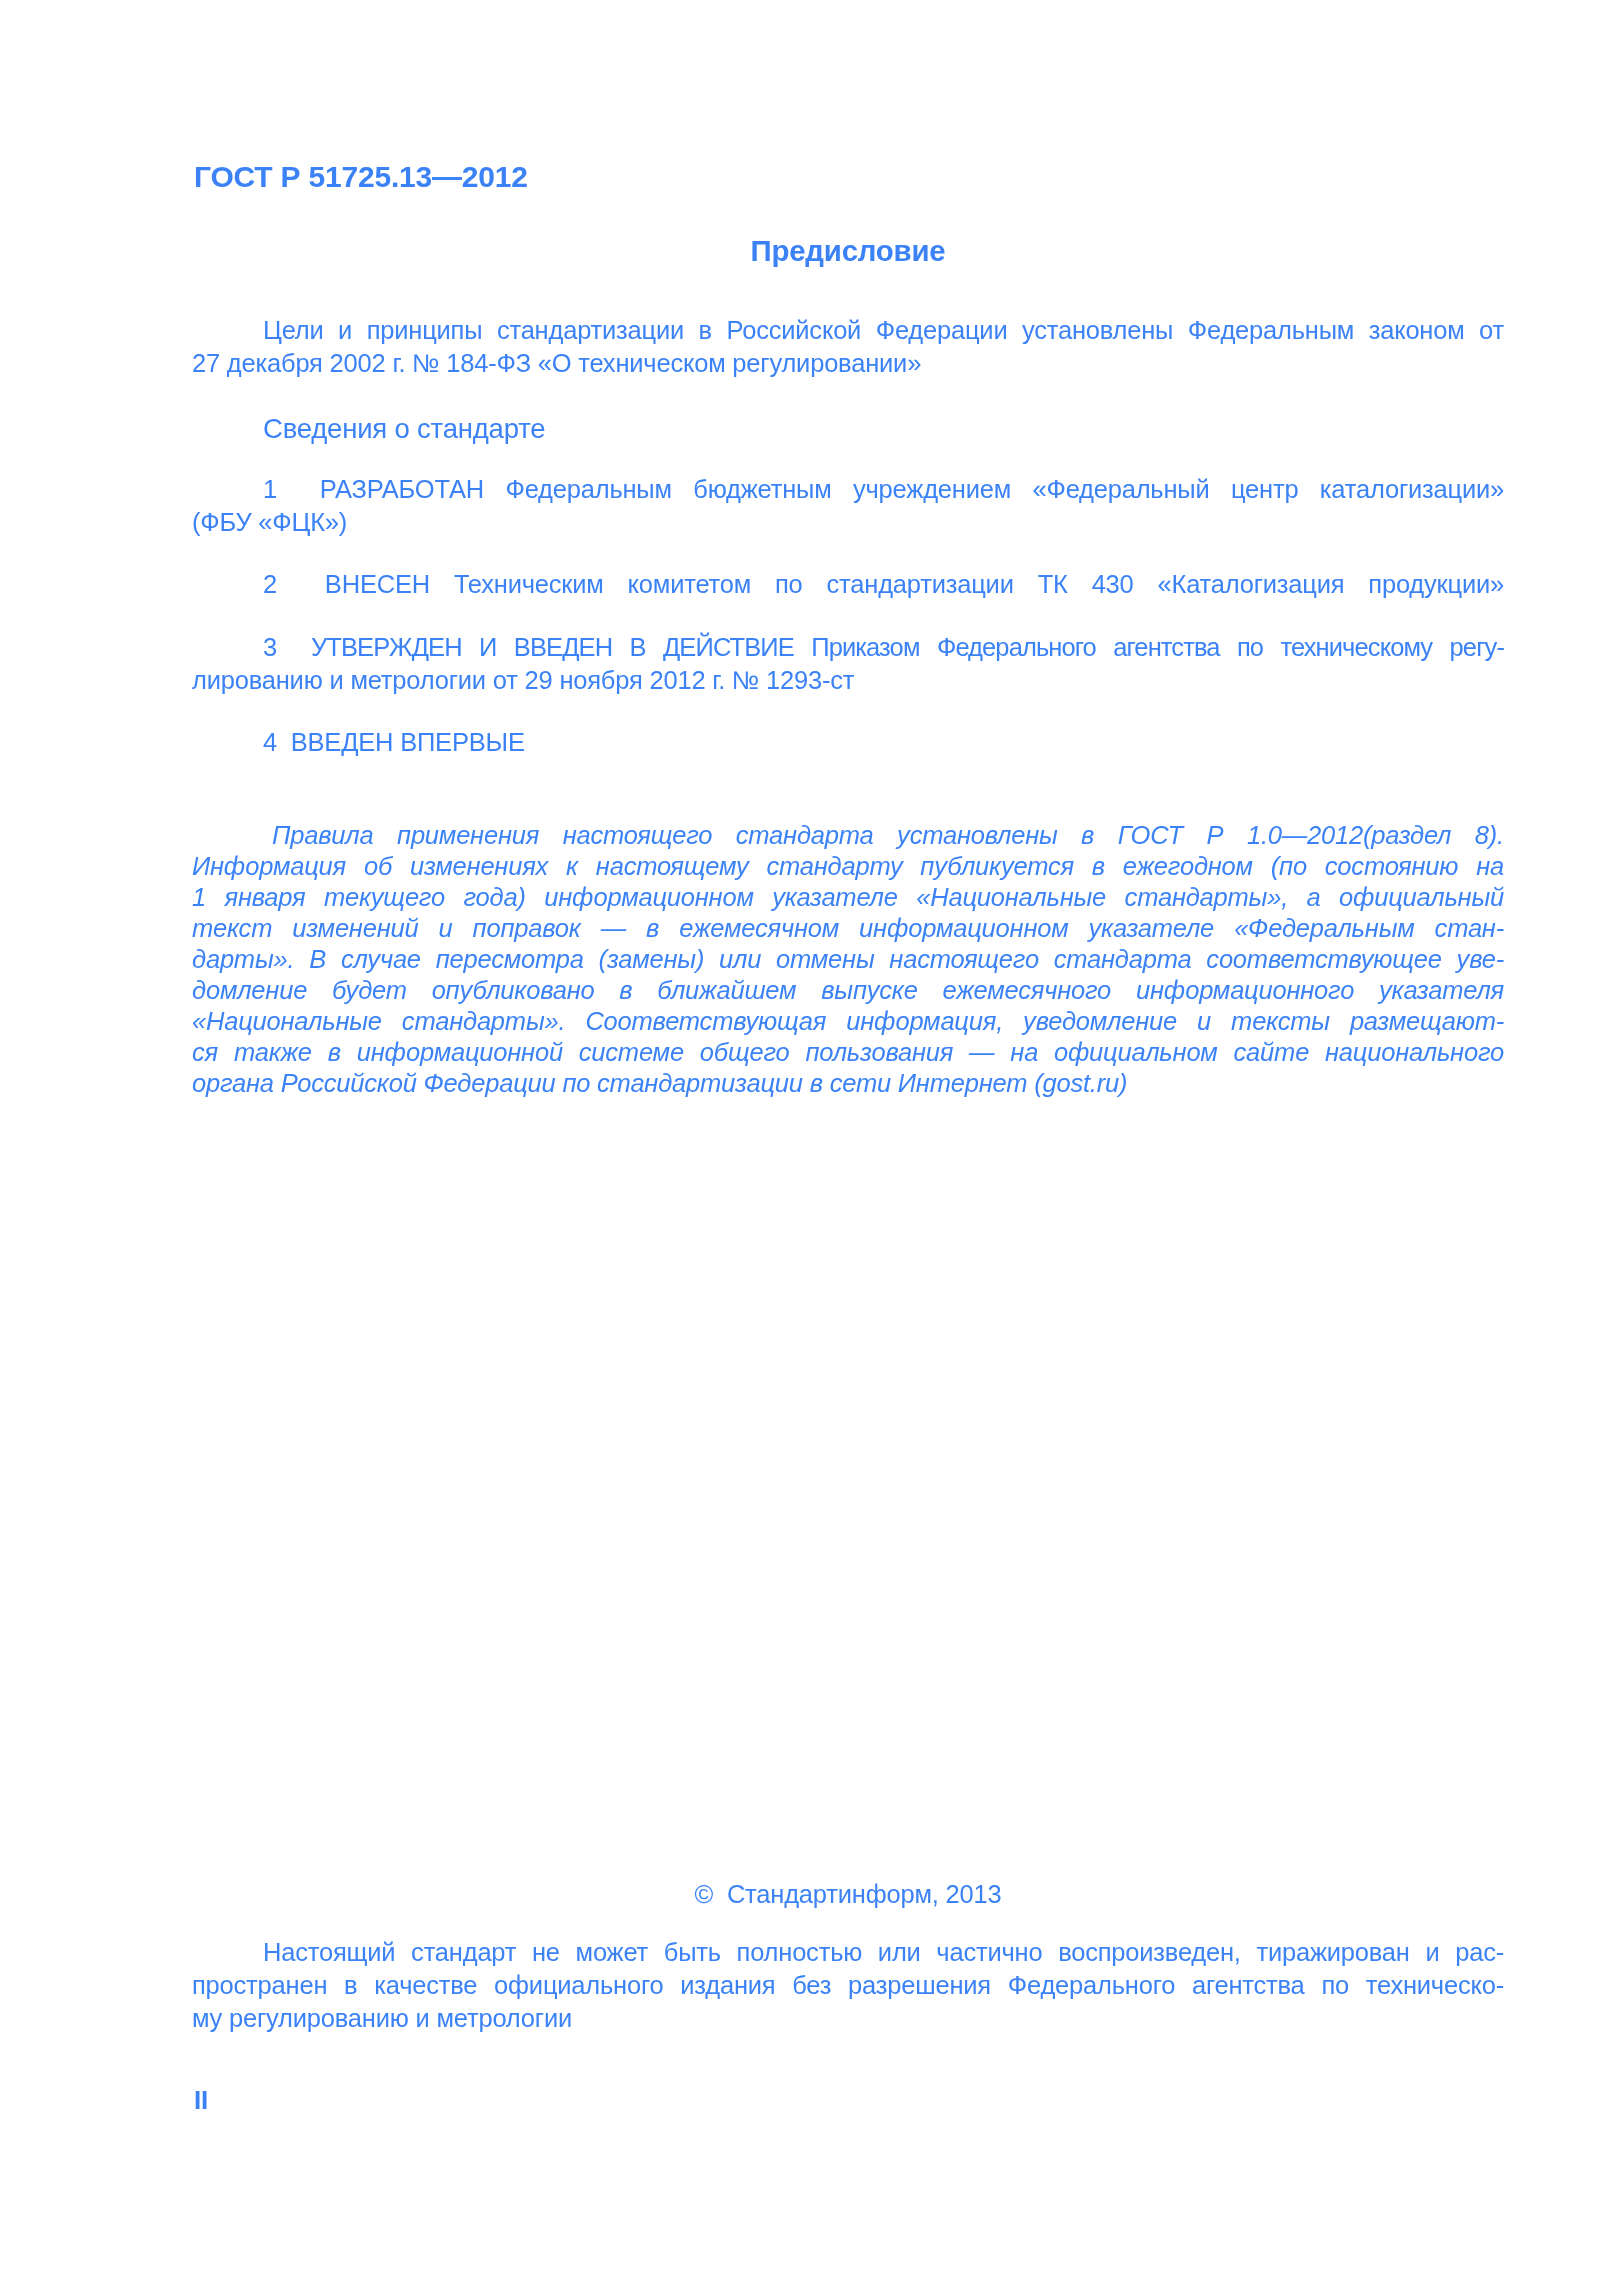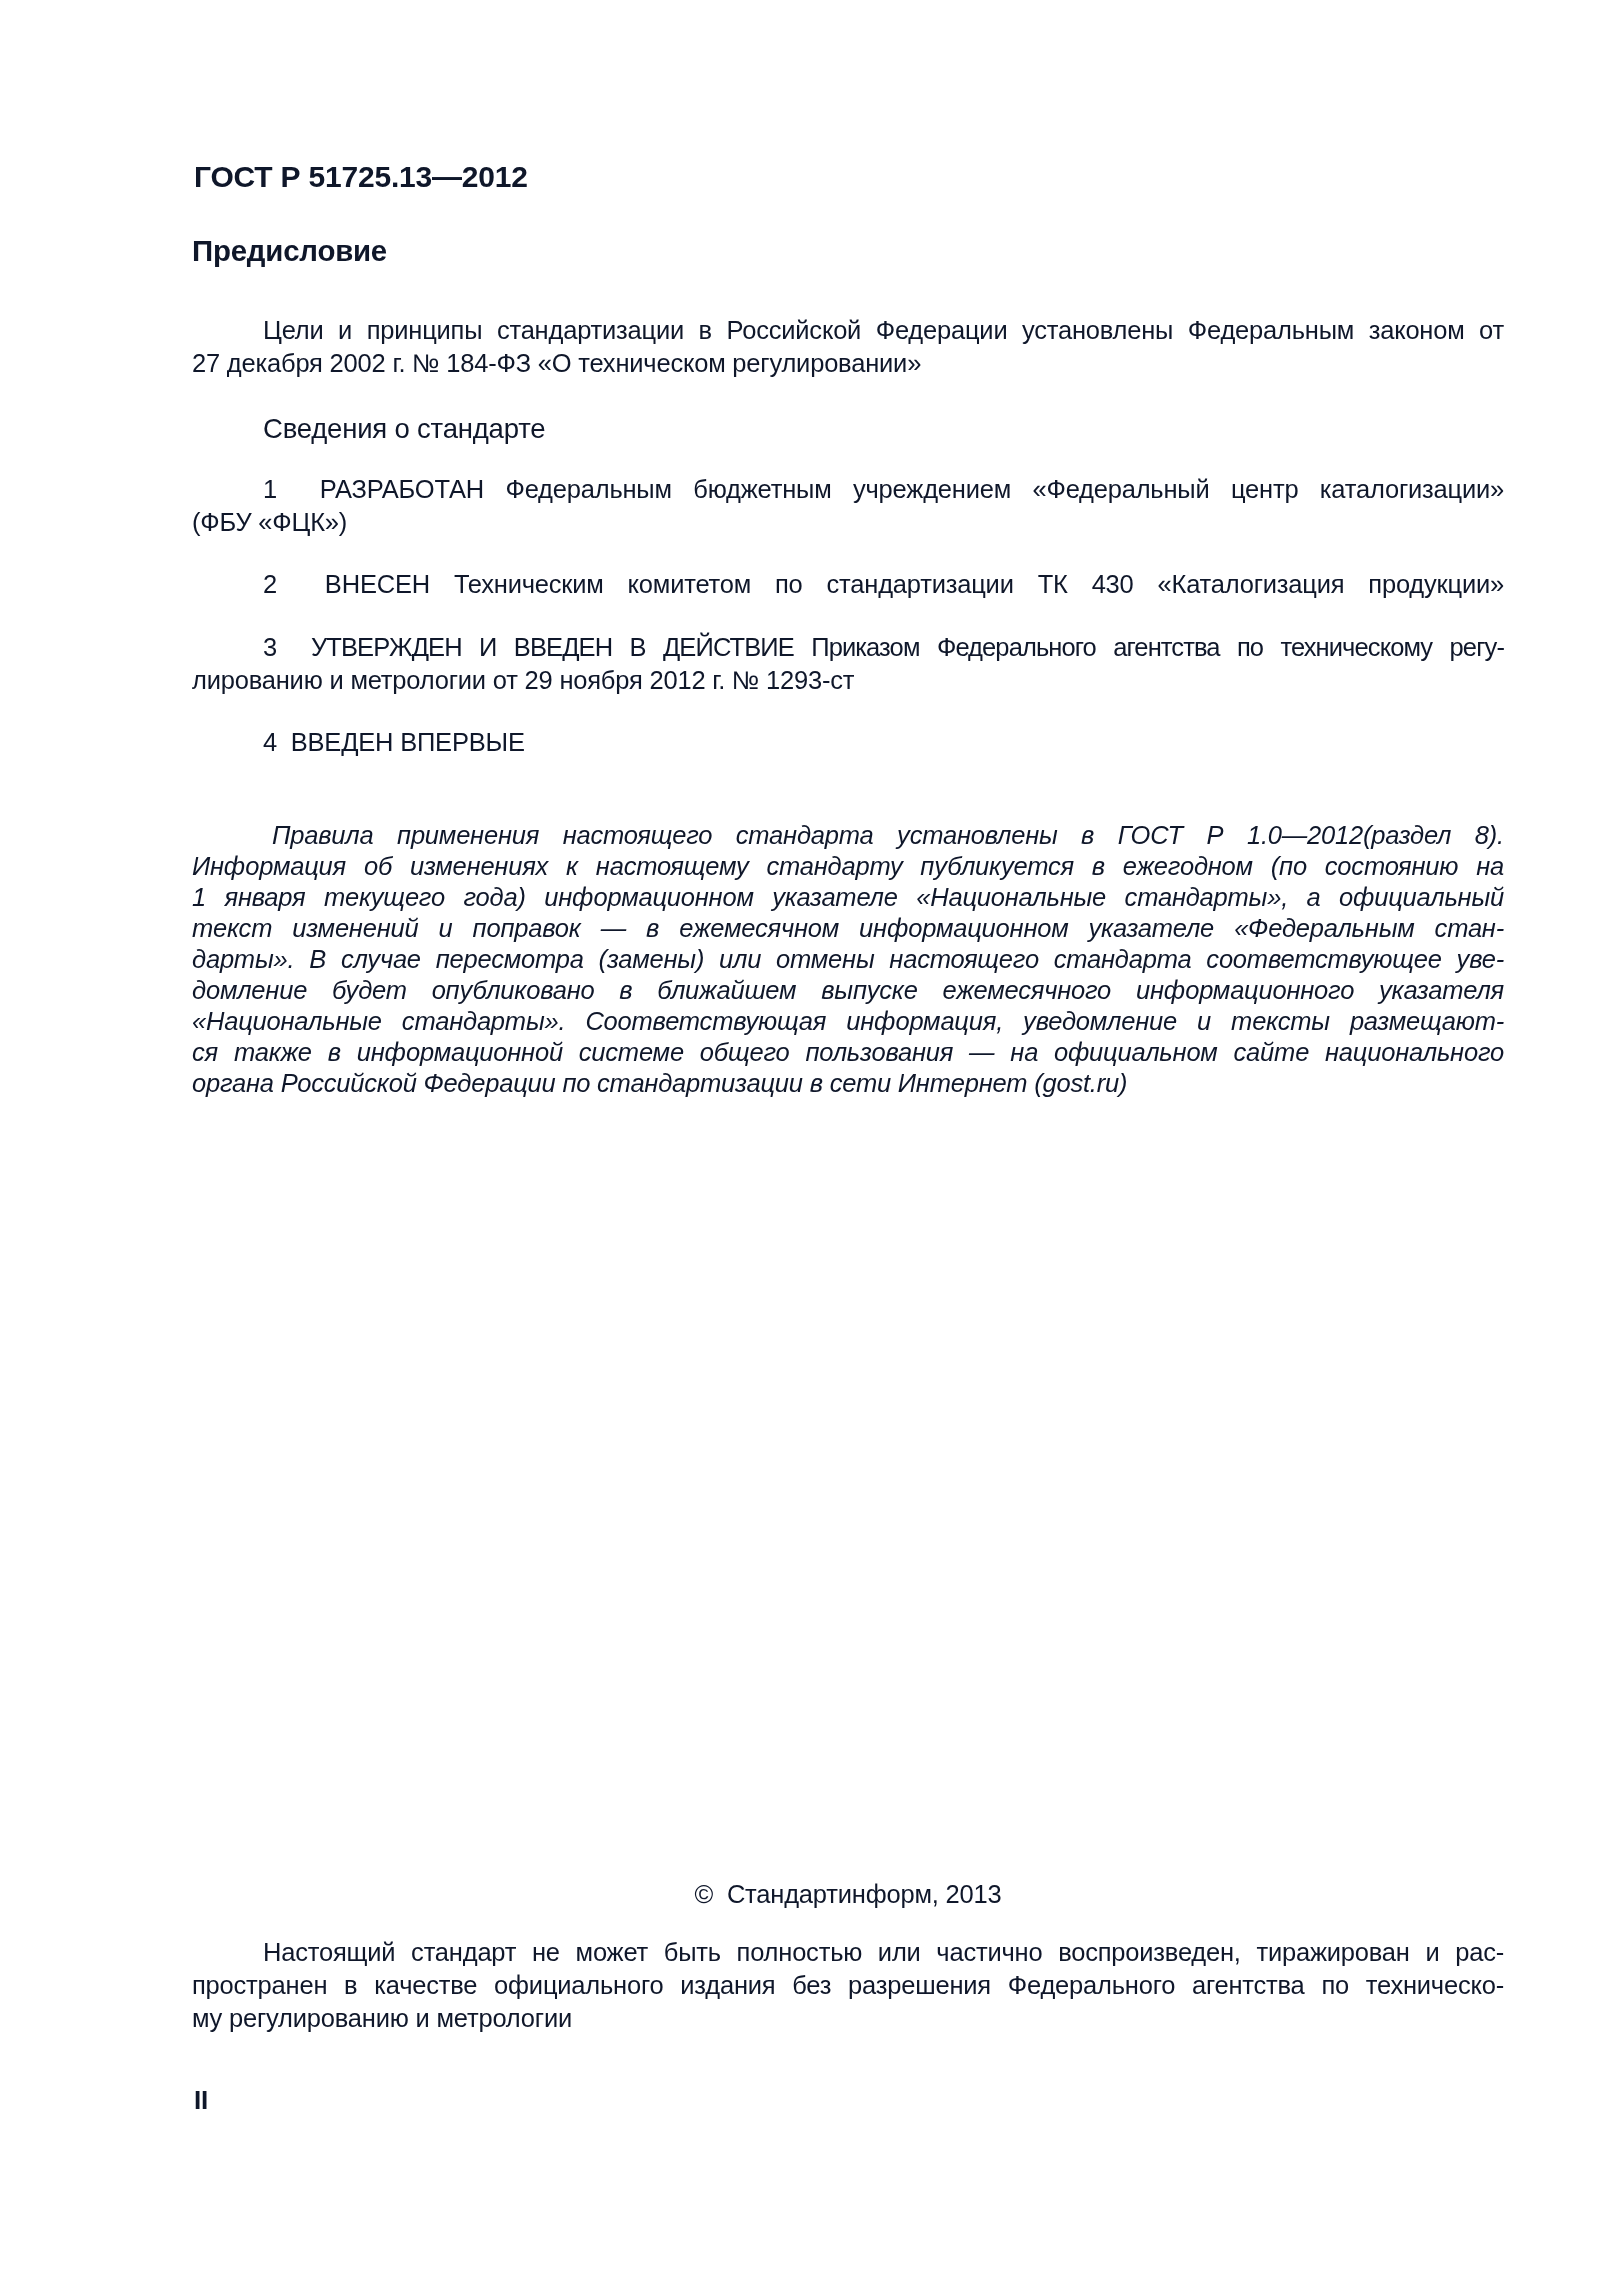--- a/index.html
+++ b/index.html
@@ -5,21 +5,21 @@
   html, body {
     margin: 0;
     padding: 0;
     background: #ffffff;
   }
   .page {
     position: relative;
     width: 1623px;
     height: 2295px;
     background: #ffffff;
-    color: #0f172a;
+    color: #3b82f6;
     font-family: "Liberation Sans", "DejaVu Sans", sans-serif;
     font-size: 25.5px;
     letter-spacing: -0.2px;
     overflow: hidden;
   }
   .abs { position: absolute; }
   .block {
     left: 192px;
     width: 1312px;
   }
@@ -45,20 +45,21 @@
   .doc-code {
     font-size: 30px;
     font-weight: bold;
     line-height: 33px;
     white-space: nowrap;
   }
   .doc-title {
     font-size: 29.4px;
     font-weight: bold;
     line-height: 33px;
+    text-align: center;
   }
   .subhead {
     font-size: 27.5px;
     font-weight: normal;
     line-height: 33px;
   }
   .note-ln { line-height: 31px; }
   .copyright {
     text-align: center;
     line-height: 33px;

